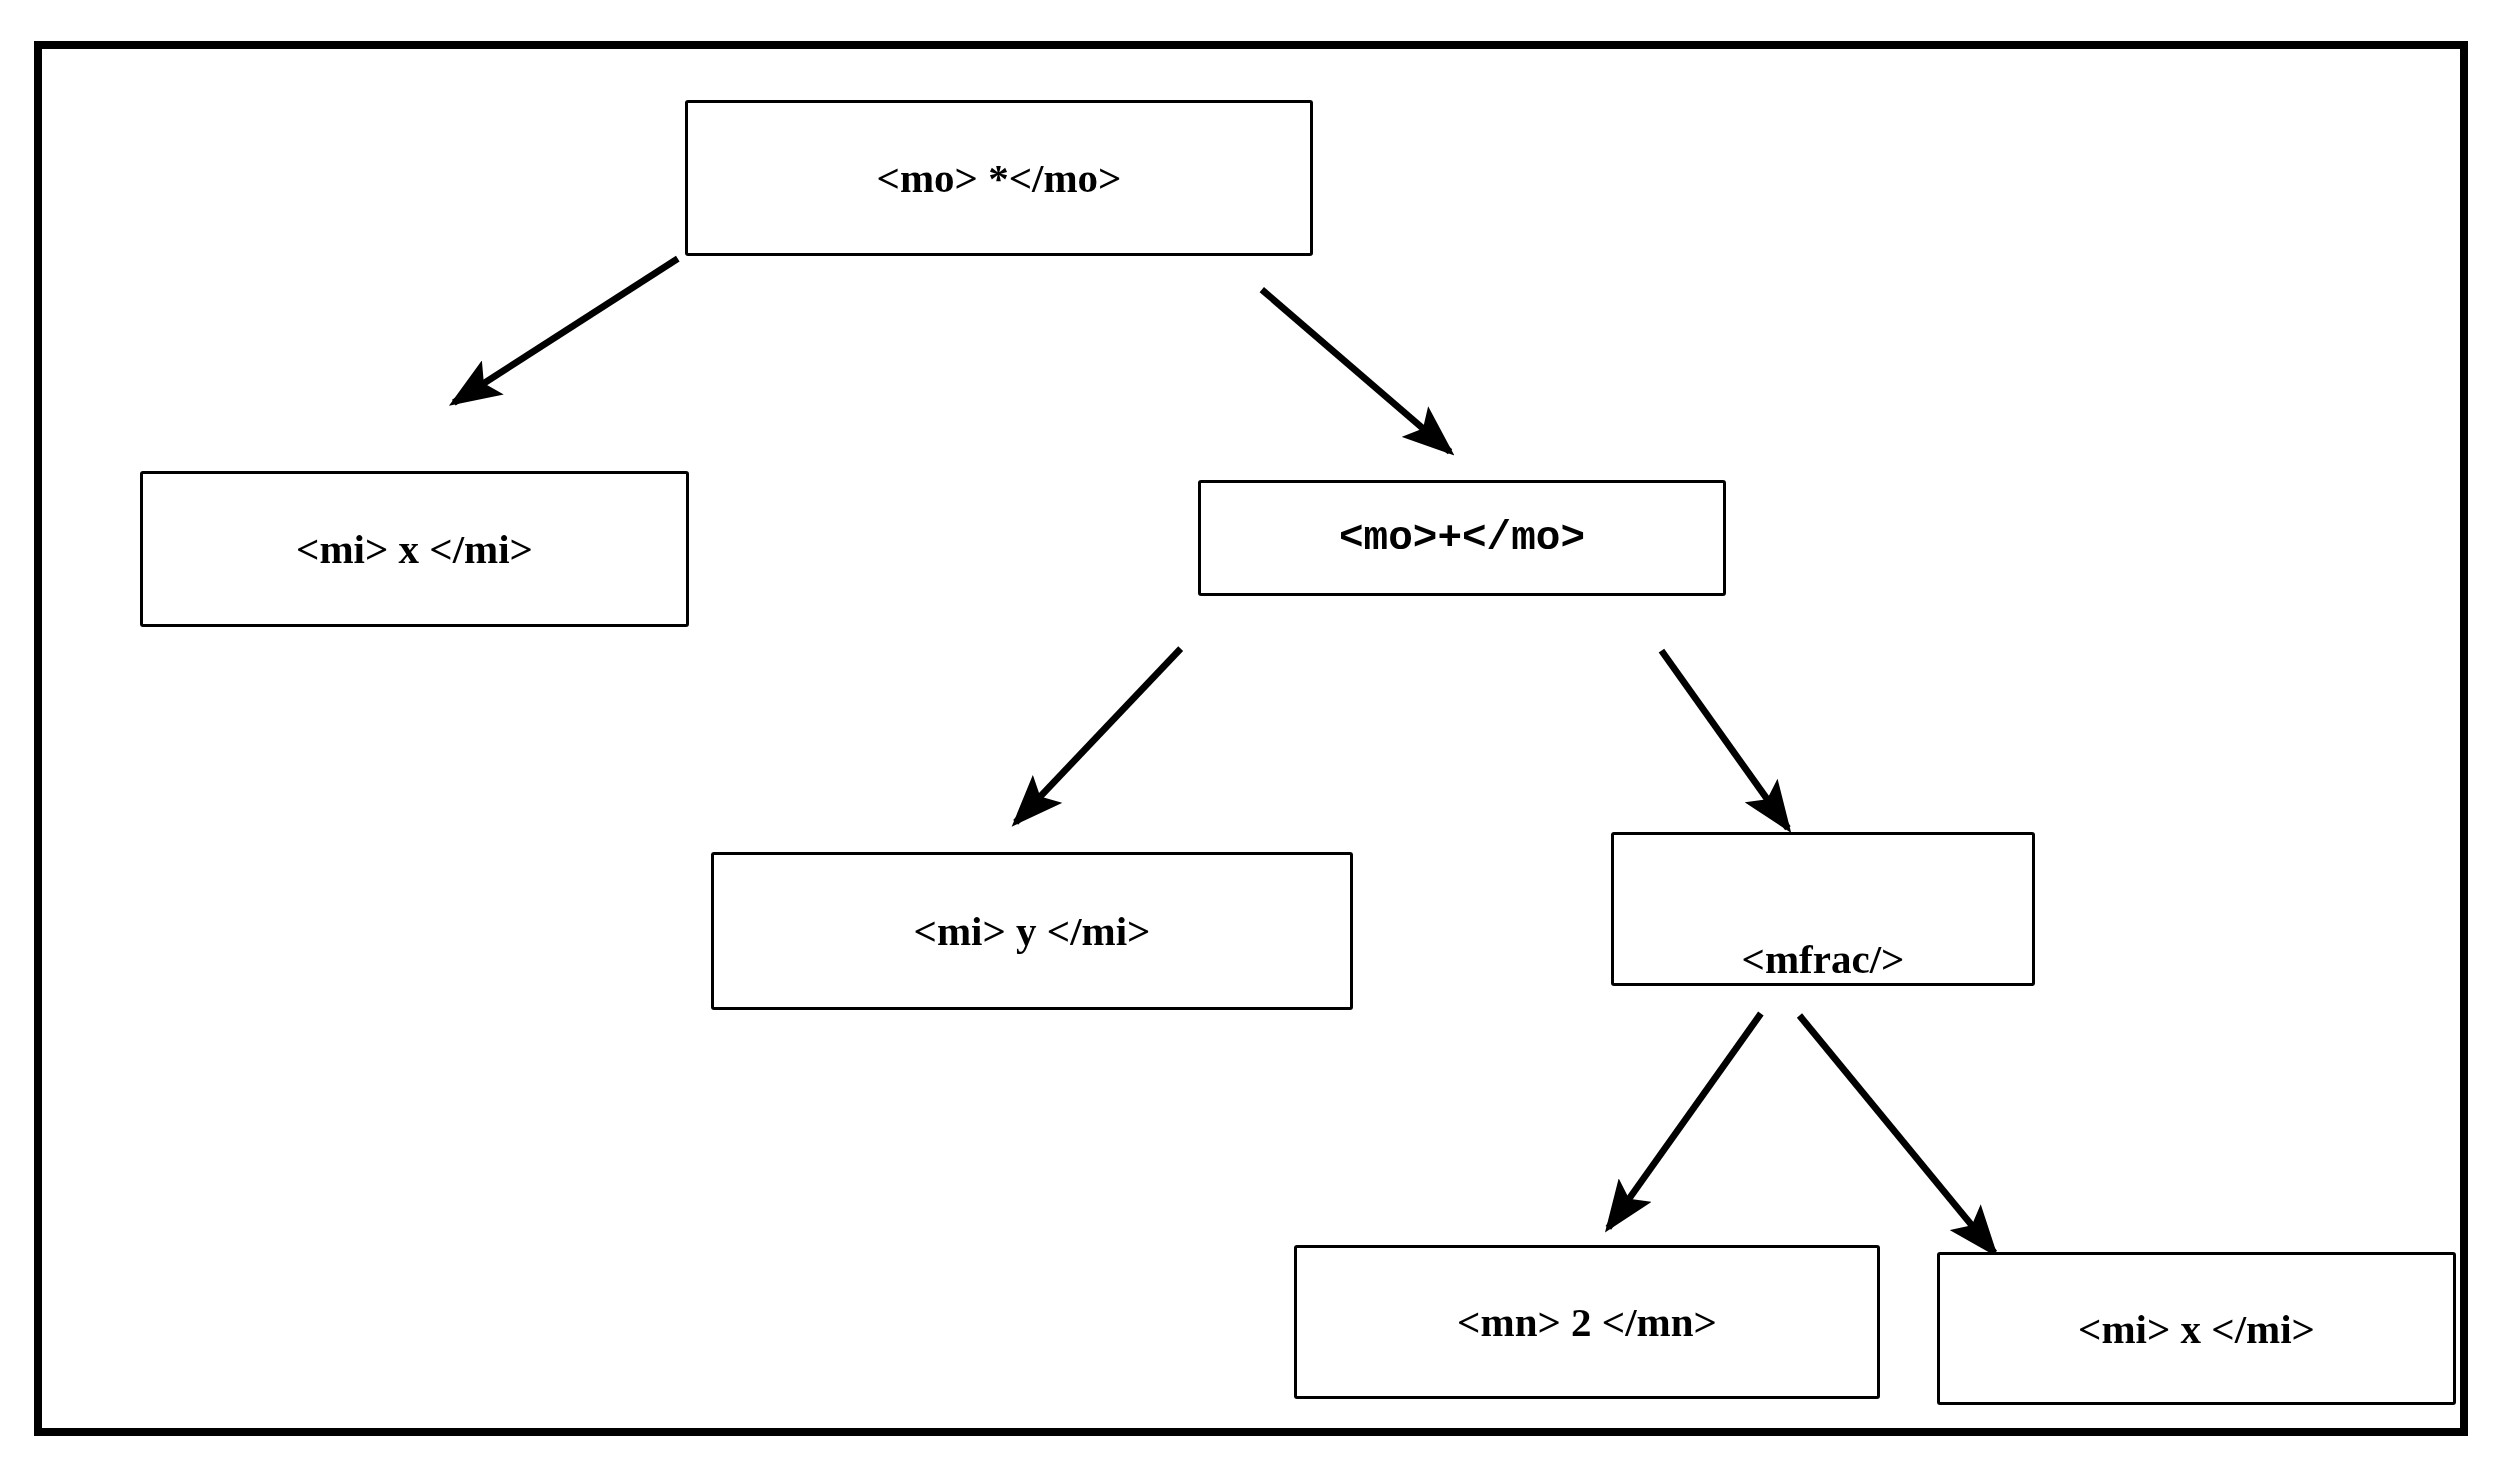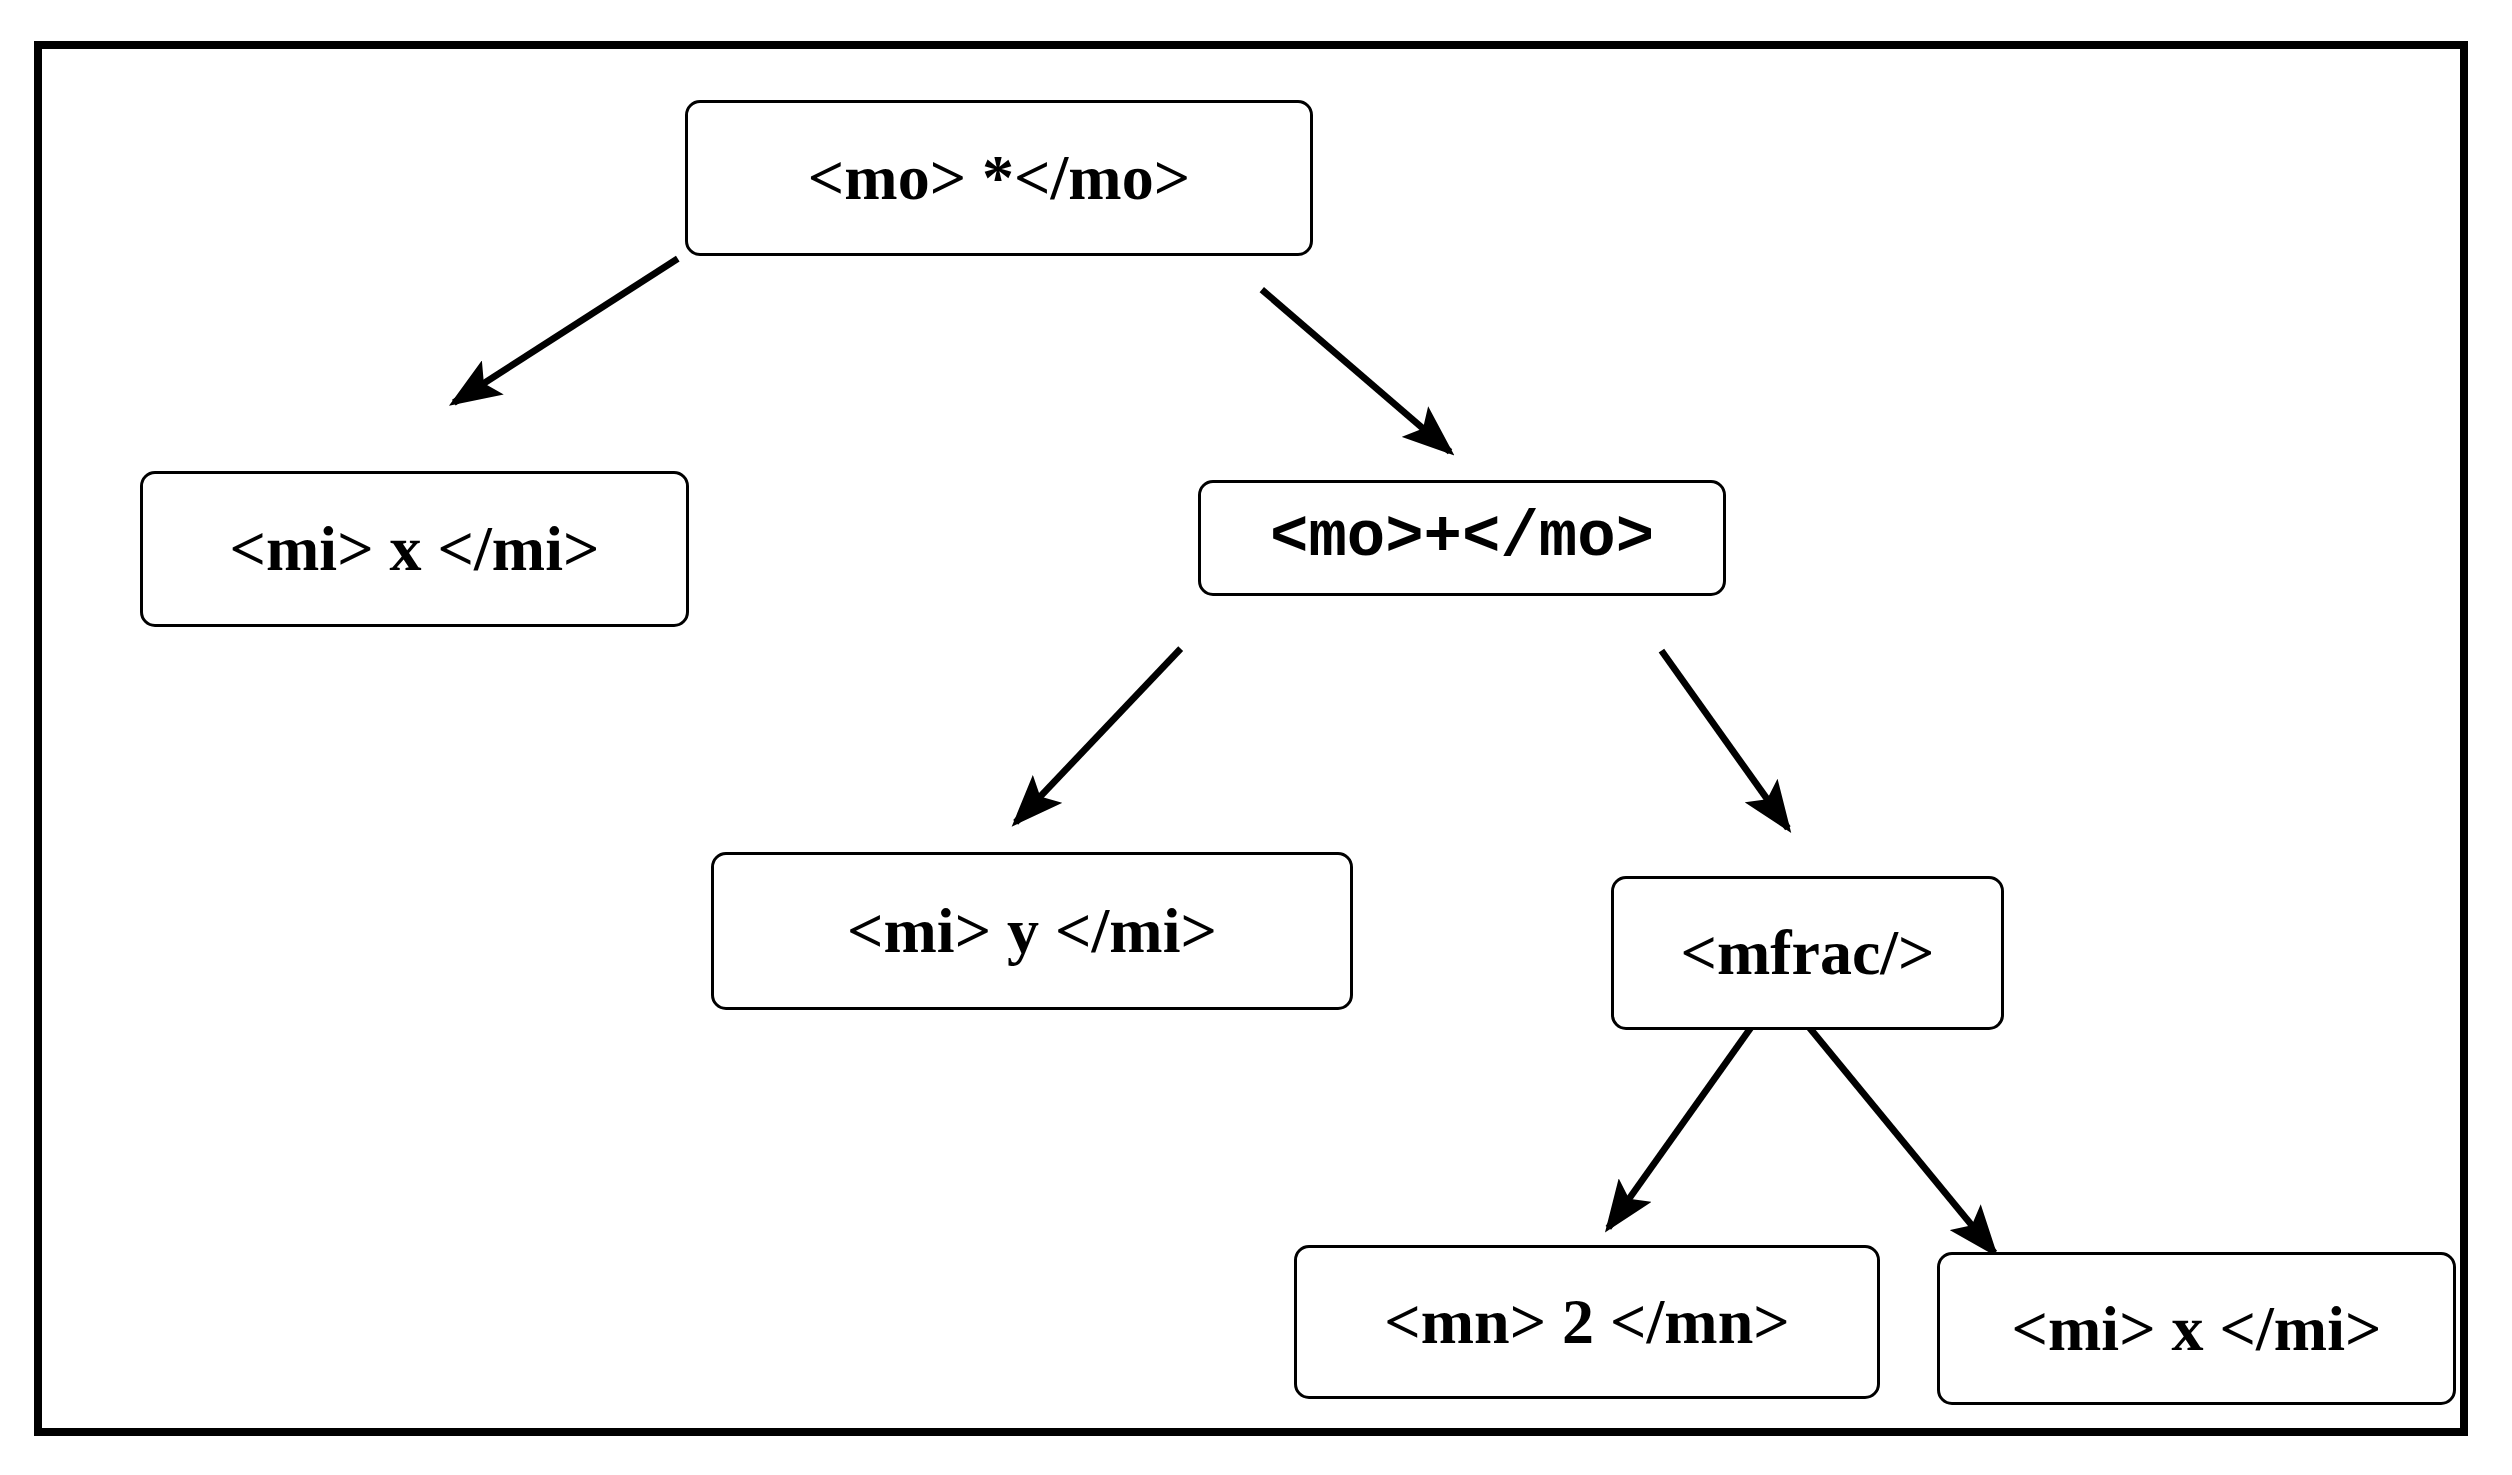--- a/index.html
+++ b/index.html
@@ -31,36 +31,36 @@
     top: 0;
     width: 2512px;
     height: 1475px;
     pointer-events: none;
   }
   .node {
     position: absolute;
     box-sizing: border-box;
     background: #ffffff;
     border: 3.9px solid #000000;
-    border-radius: 15px;
+    border-radius: 3px;
     display: flex;
     align-items: center;
     justify-content: center;
-    font-size: 64px;
+    font-size: 41px;
     font-weight: bold;
     color: #000000;
     white-space: pre;
     letter-spacing: 0px;
   }
   
   .node-mo-star  { left: 685px;  top: 100px;  width: 628px; height: 156px; }
   .node-mi-x-left{ left: 140px;  top: 471px;  width: 549px; height: 156px; }
   .node-mo-plus  { left: 1198px; top: 480px;  width: 528px; height: 116px; font-family: Liberation Mono, monospace; }
   .node-mi-y     { left: 711px;  top: 852px;  width: 642px; height: 158px; }
-  .node-mfrac    { left: 1611px; top: 876px;  width: 393px; height: 154px; }
+  .node-mfrac    { left: 1611px; top: 832px;  width: 424px; height: 154px; align-items: flex-end; }
   .node-mn-2     { left: 1294px; top: 1245px; width: 586px; height: 154px; text-align: center; }
   .node-mi-x-right{ left: 1937px; top: 1252px; width: 519px; height: 153px; }
 </style>
 </head>
 <body>
 
 <div class="canvas">
 
   <div class="outer-frame"></div>
 

